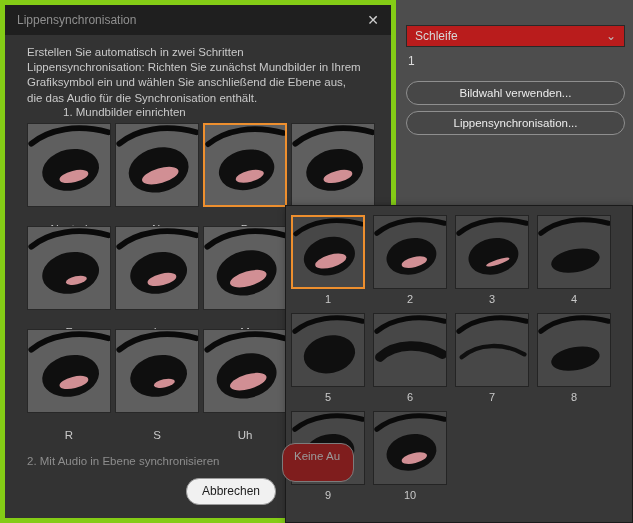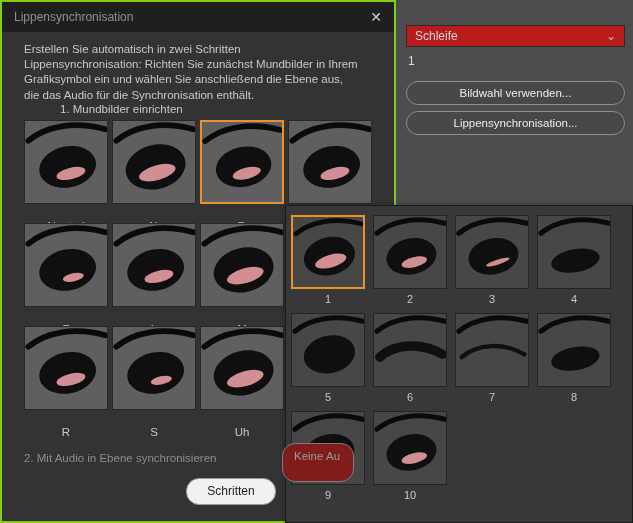--- a/index.html
+++ b/index.html
@@ -2,21 +2,21 @@
 <html><head>
 <meta charset="utf-8">
 <style>
   * { margin:0; padding:0; box-sizing:border-box; }
   html,body { width:633px; height:523px; overflow:hidden;
     font-family:"Liberation Sans", sans-serif; background:#4d4d4d; }
   .stage { position:relative; width:633px; height:523px; background:#4d4d4d; }
 
   
   .dialog { position:absolute; left:0; top:0; width:396px; height:523px;
-    background:#333333; border:2px solid #84cc16; z-index:10; }
+    background:#333333; border:5px solid #84cc16; z-index:10; }
   .titlebar { height:30px; background:#1f1f1f; display:flex; align-items:center;
     justify-content:space-between; padding:0 12px; }
   .title { color:#8f8f8f; font-size:12px; }
   .close { color:#cfcfcf; font-size:14px; line-height:14px; cursor:default; }
   .desc { position:absolute; left:22px; top:40px; width:334px; color:#c9c9c9;
     font-size:11.5px; line-height:1.32; }
   .sec-heading { position:absolute; color:#c9c9c9; font-size:11.5px; }
   #sec1 { left:22px; top:101px;margin-left:36px; }
   #sec2 { left:22px; top:450px; color:#8d8d8d; }
 
@@ -176,21 +176,21 @@
               <ellipse cx="56" cy="64" rx="18" ry="7" fill="#d18f94" transform="rotate(-14 56 64)"></ellipse>
             </svg></div>
           <div class="mlabel"></div>
         </div>
       </div>
     <div class="sec-heading" id="sec2">2. Mit Audio in Ebene synchronisieren</div>
   </div>
 
   <div class="keine-btn">Keine Au</div>
 
-  <div class="cancel-btn">Schritten</div>
+  <div class="cancel-btn">Abbrechen</div>
 
   <div class="flyout">
     <div class="fgrid" id="frame-grid">
         <div class="fcell">
           <div class="fthumb sel"><svg viewBox="0 0 100 100" width="100%" height="100%" preserveAspectRatio="none">
               <path d="M4,24 C26,6 60,0 98,10" fill="none" stroke="#0a0a0a" stroke-width="7" stroke-linecap="round"></path>
               <ellipse cx="52" cy="56" rx="37" ry="27" fill="#0f0f0f" transform="rotate(-14 52 56)"></ellipse>
               <ellipse cx="54" cy="63" rx="23" ry="9" fill="#d18f94" transform="rotate(-16 54 63)"></ellipse>
             </svg></div>
           <div class="fnum">1</div>

